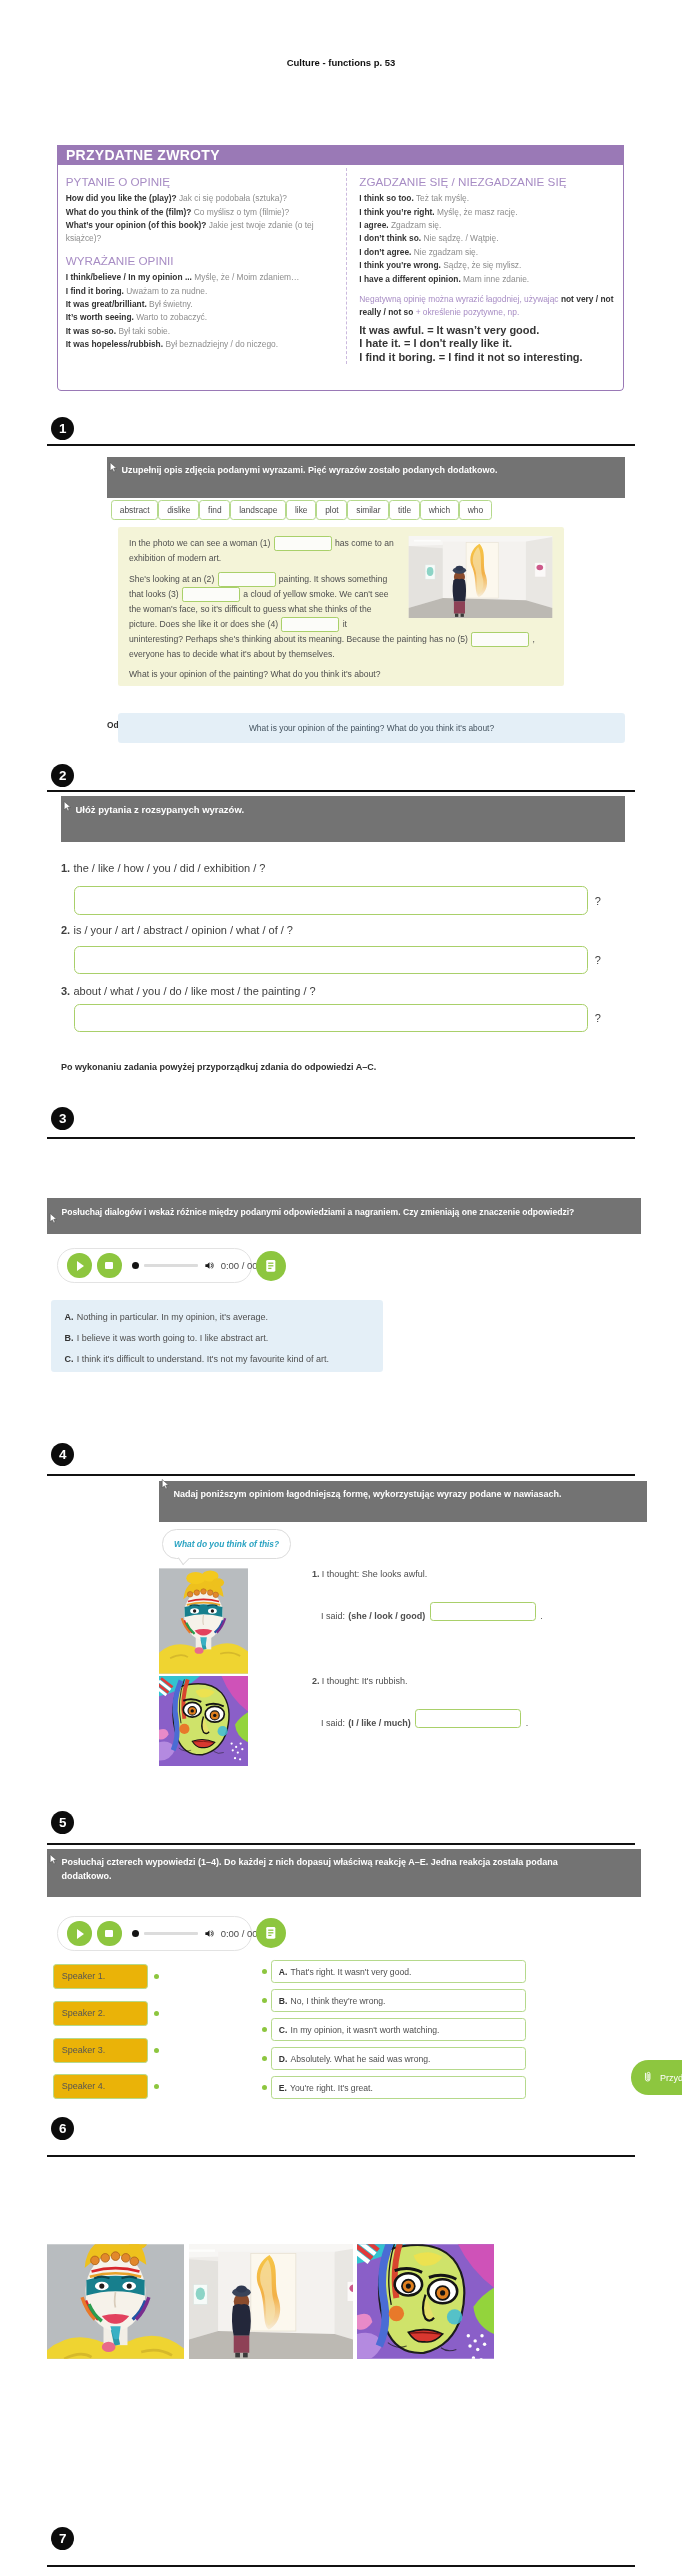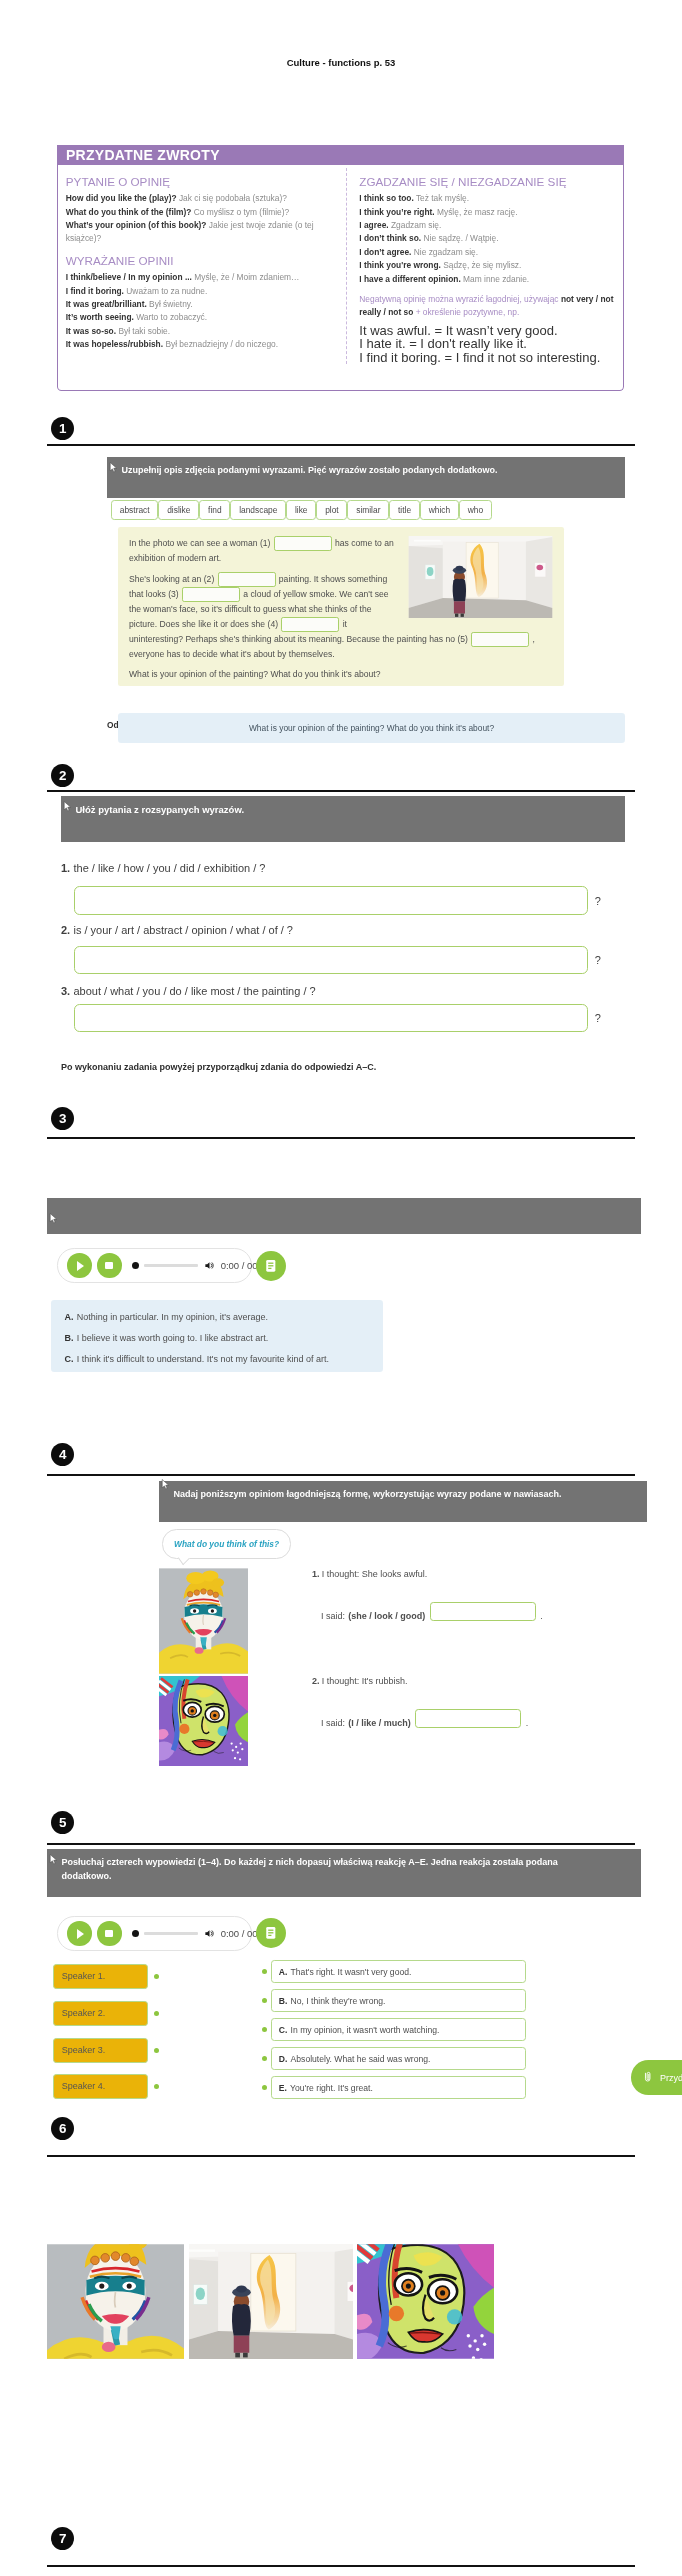--- a/index.html
+++ b/index.html
@@ -18,21 +18,21 @@
     padding-left:9px;box-sizing:border-box;}
   .pbox-body{position:absolute;top:22px;left:0;width:100%;display:flex;}
   .pcol-l{width:288px;padding:4.5px 5.6px 0 7.8px;box-sizing:border-box;}
   .pcol-r{width:271px;padding:4.5px 3.3px 0 12.3px;box-sizing:border-box;border-left:1.1px dashed #cbb9de;}
   .phead{color:#a78cc4;font-size:11.7px;margin:2.2px 0 4.5px;}
   .ph-line{font-size:8.4px;line-height:13.4px;color:#3b3b3b;}
   .ph-line .en{font-weight:bold;color:#343434;}
   .ph-line .pl{color:#8d8d8d;}
   .purple-note{font-size:8.4px;line-height:13.4px;margin-top:6.7px;color:#a78cc4;}
   .purple-note b{color:#343434;}
-  .bold-line{font-size:13px;line-height:13.4px;font-weight:normal;color:#343434;}
+  .bold-line{font-size:11px;line-height:13.4px;font-weight:bold;color:#343434;}
   .mt8{margin-top:4.5px}.mt14{margin-top:7.8px}
 
   
   .num-badge{position:absolute;left:51px;width:23.4px;height:23.4px;border-radius:50%;background:#0c0c0c;
     color:#fff;font-size:13.4px;font-weight:bold;display:flex;align-items:center;justify-content:center;}
   .rule{position:absolute;left:47px;width:588px;height:2.2px;background:#111;}
 
   .ghead{position:absolute;background:#737373;color:#fff;}
   .ghead .txt{display:block;padding:6.7px 13.4px 0 14.5px;font-size:9px;font-weight:bold;line-height:1.55;}
   .cursor-ic{position:absolute;left:1.1px;top:4.5px;width:11px;height:11px;}
@@ -327,20 +327,21 @@
       <span class="qmark">?</span>
     </div>
   <div class="followup" style="left:61px;top:1062px;font-size:9px">Po wykonaniu zadania powyżej przyporządkuj zdania do odpowiedzi A–C.</div>
 
   <div class="num-badge" style="top:1107px">3</div>
   <div class="rule" style="top:1137px"></div>
   <div class="ghead" style="left:47px;top:1198px;width:594px;height:36px">
     <svg class="cursor-ic" style="top:14.5px" viewBox="0 0 20 20" width="11" height="11">
         <use href="#ic-cursor"></use>
       </svg>
+    <span class="txt" style="padding-top:7.8px;font-size:8.6px">Posłuchaj dialogów i wskaż różnice między podanymi odpowiedziami a nagraniem. Czy zmieniają one znaczenie odpowiedzi?</span>
   </div>
   <div class="player" style="left:57px;top:1248px">
     <div class="pbtn">
         <span class="tri"></span>
       </div>
     <div class="pbtn">
         <span class="sq"></span>
       </div>
     <span class="pdot"></span>
     <span class="ptrack"></span>

